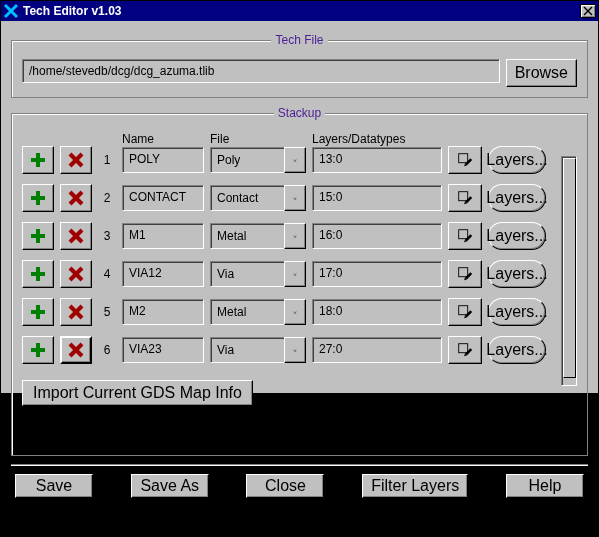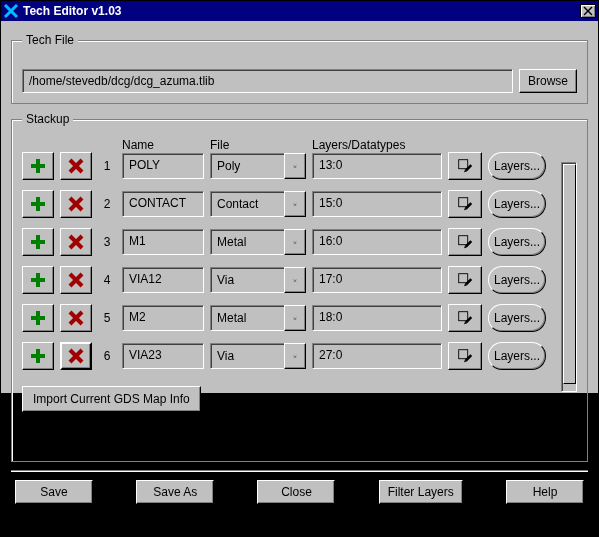--- a/index.html
+++ b/index.html
@@ -50,24 +50,25 @@
   fieldset {
     border: 1px solid #808080;
     border-radius: 0;
     padding: 8px 10px 10px 10px;
     margin: 4px 2px 8px 2px;
     position: relative;
     box-shadow: 1px 1px 0 #fff inset;
   }
   legend {
     padding: 0 4px;
-    color: #000000;
-    background: #c0c0c0;
-  }
-  .file-row { display: flex; gap: 6px; align-items: flex-start; margin-top: 14px; }
+    color: #4c1d95;
+    background: #c0c0c0;
+    text-align: center;
+  }
+  .file-row { display: flex; gap: 6px; align-items: flex-start; margin-top: 4px; }
   .input-sunken {
     background: #c0c0c0;
     border-top: 1px solid #808080;
     border-left: 1px solid #808080;
     border-right: 1px solid #fff;
     border-bottom: 1px solid #fff;
     box-shadow: inset 1px 1px 0 #404040;
     padding: 4px 6px;
     font-family: inherit;
     font-size: 12px;
@@ -77,21 +78,21 @@
   .btn {
     background: #c0c0c0;
     border-top: 1px solid #fff;
     border-left: 1px solid #fff;
     border-right: 1px solid #000;
     border-bottom: 1px solid #000;
     box-shadow: inset -1px -1px 0 #808080;
     padding: 4px 8px;
     cursor: pointer;
     font-family: inherit;
-    font-size: 12px;
+    font-size: 16px;
     display: inline-flex;
     align-items: center;
     justify-content: center;
     user-select: none;
   }
   .btn.small { padding: 2px 4px; min-width: 28px; height: 28px; }
   .btn.thick {
     border-top: 2px solid #fff;
     border-left: 2px solid #fff;
     border-right: 2px solid #000;

